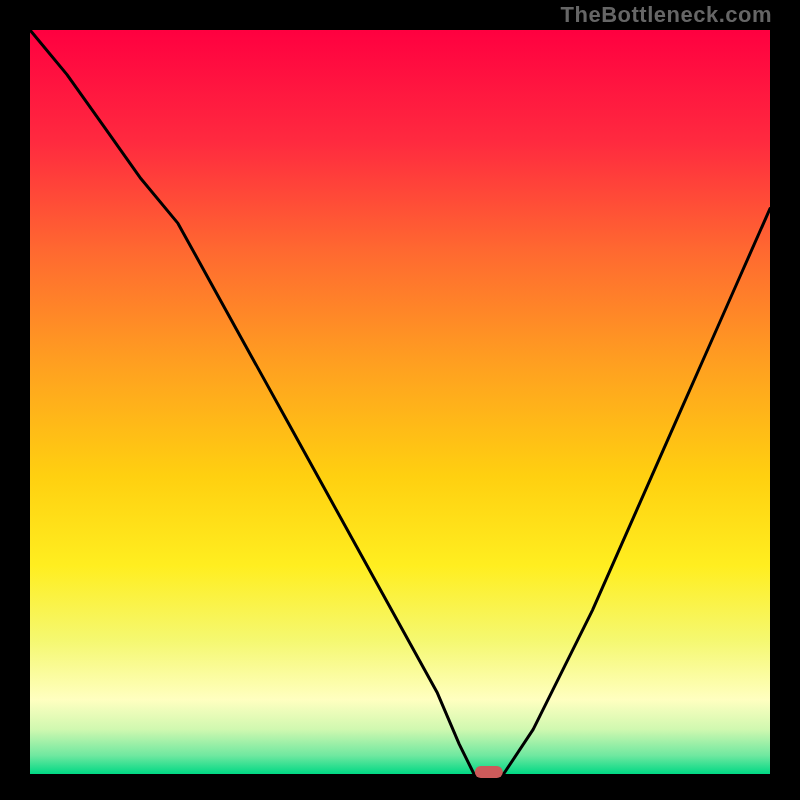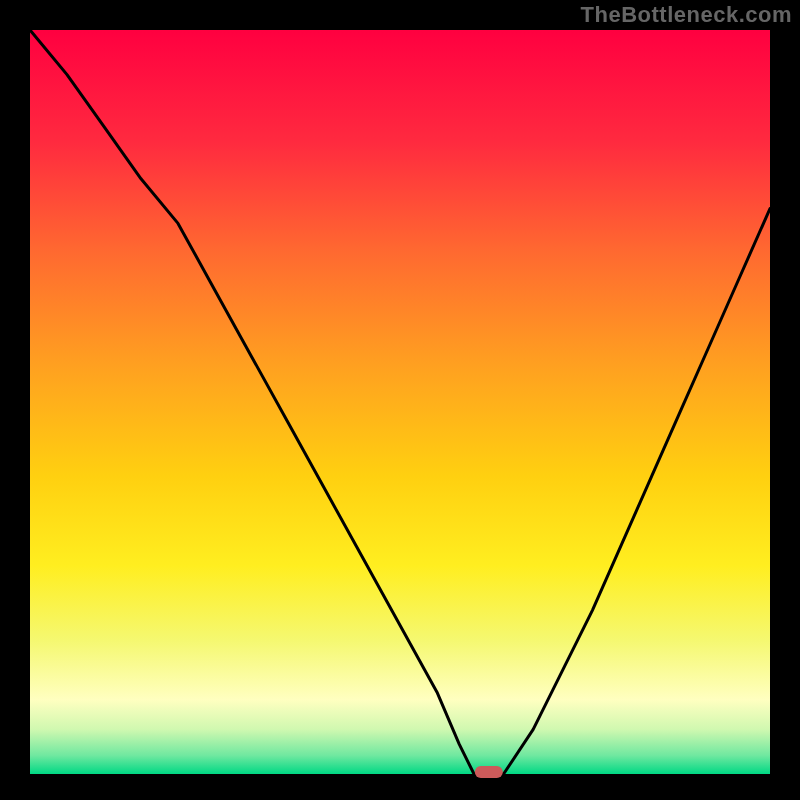--- a/index.html
+++ b/index.html
@@ -12,21 +12,21 @@
   }
   .frame {
     position: relative;
     width: 800px;
     height: 800px;
     background: #000;
   }
   .watermark {
     position: absolute;
     top: 2px;
-    right: 8px;
+    right: 28px;
     font-family: Arial, Helvetica, sans-serif;
     font-size: 22px;
     font-weight: bold;
     color: #666;
     z-index: 10;
     letter-spacing: 0.5px;
   }
   svg {
     position: absolute;
     top: 0;

